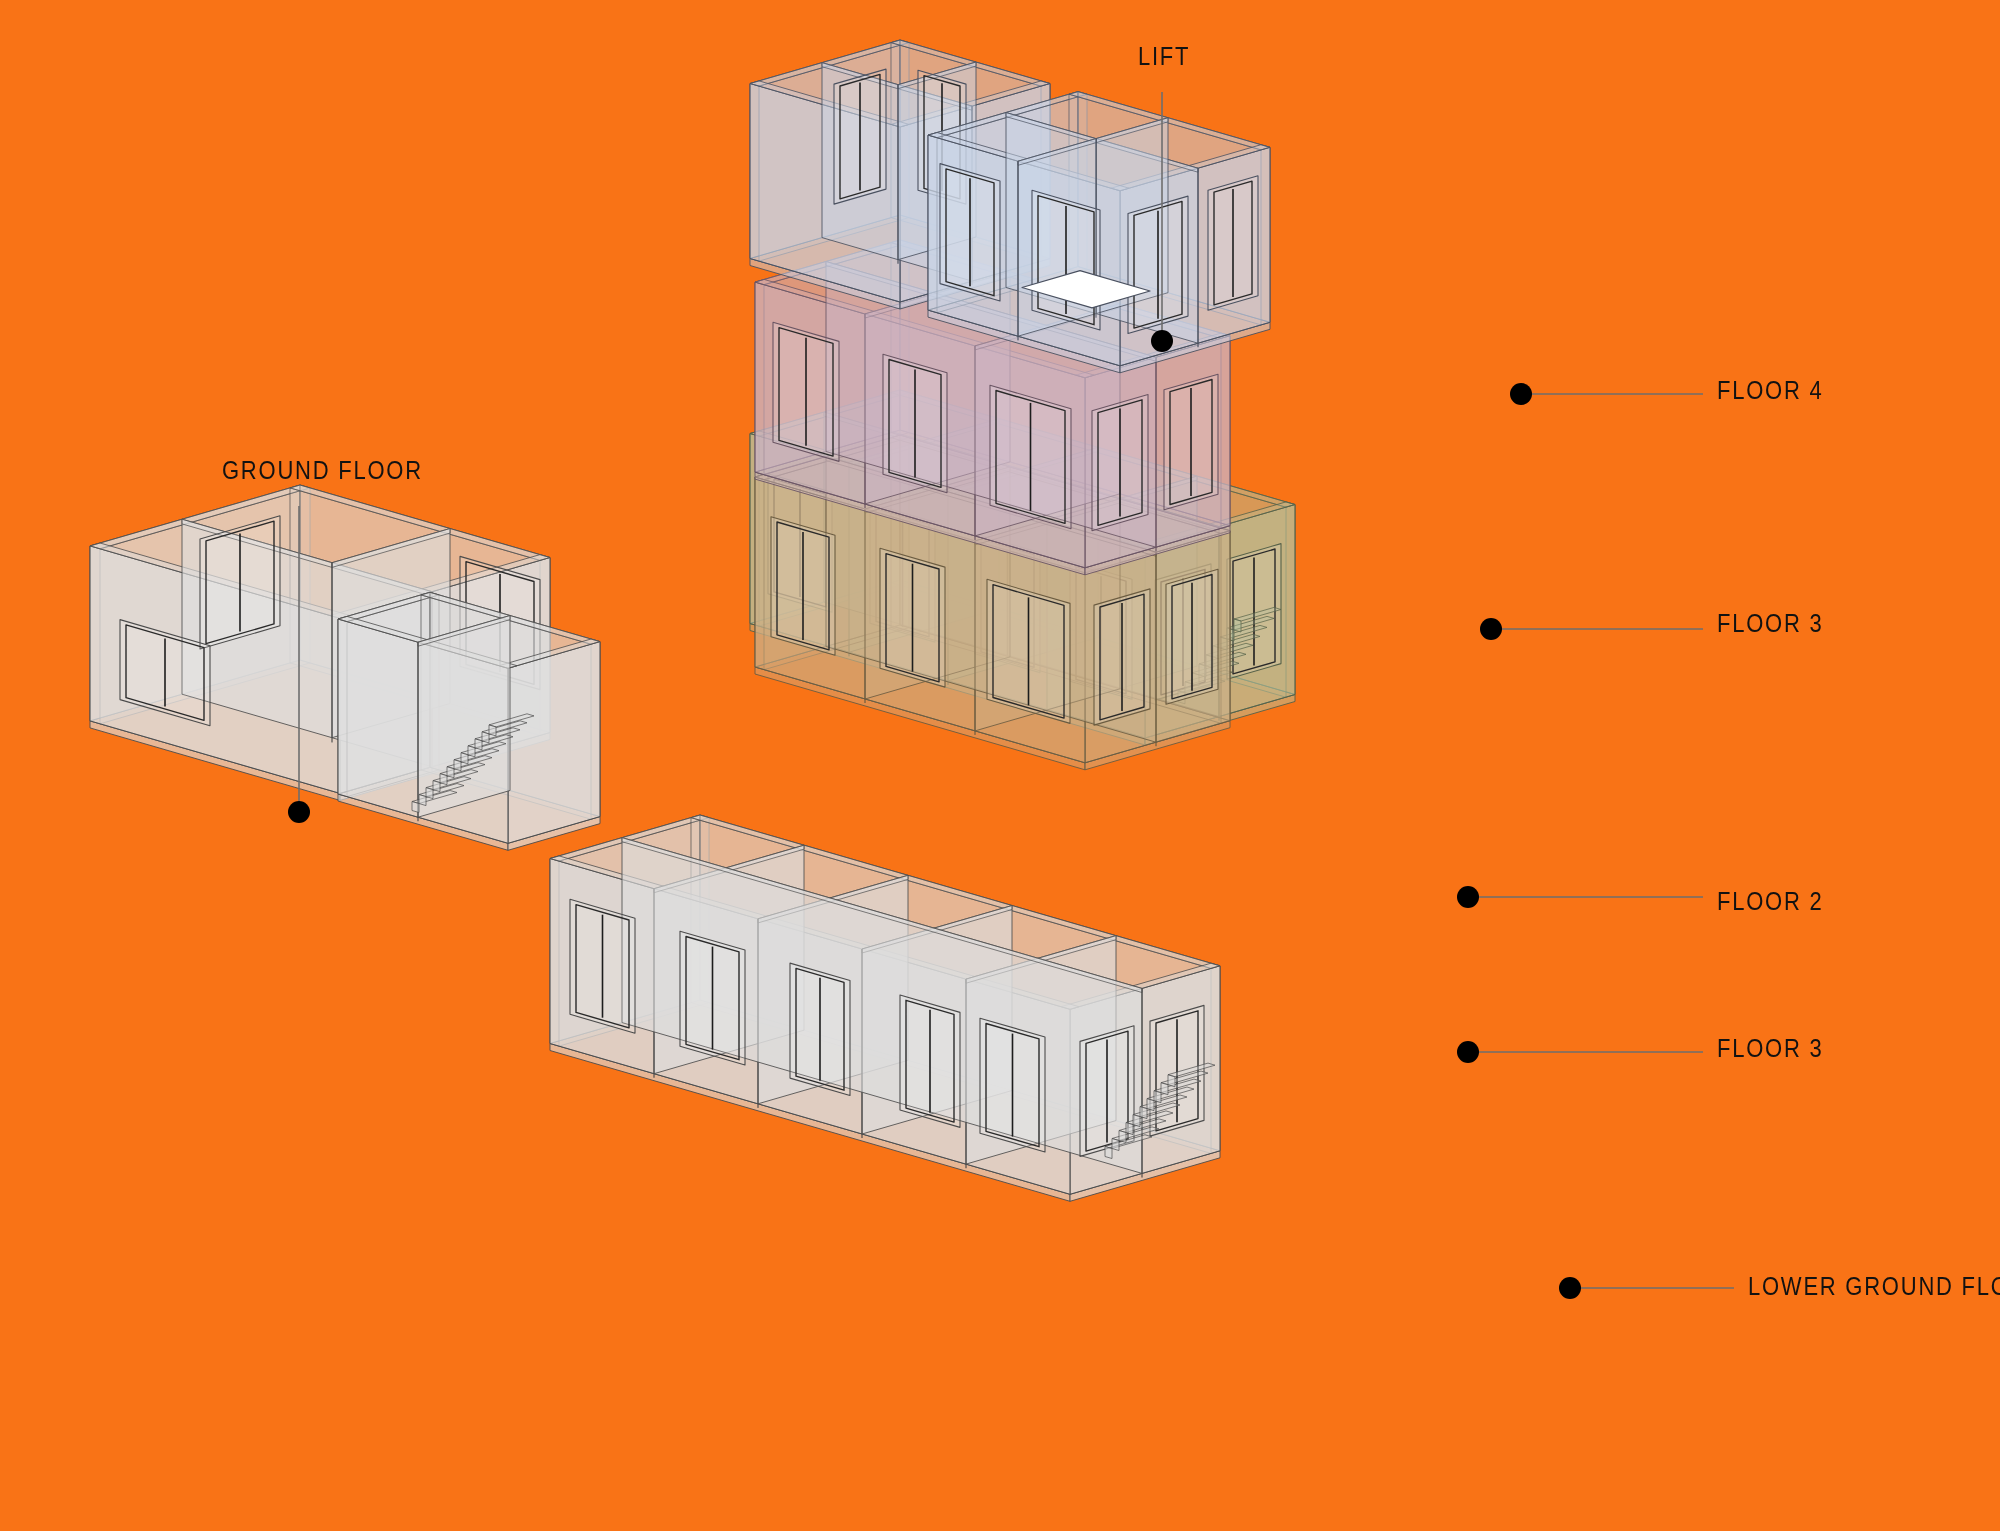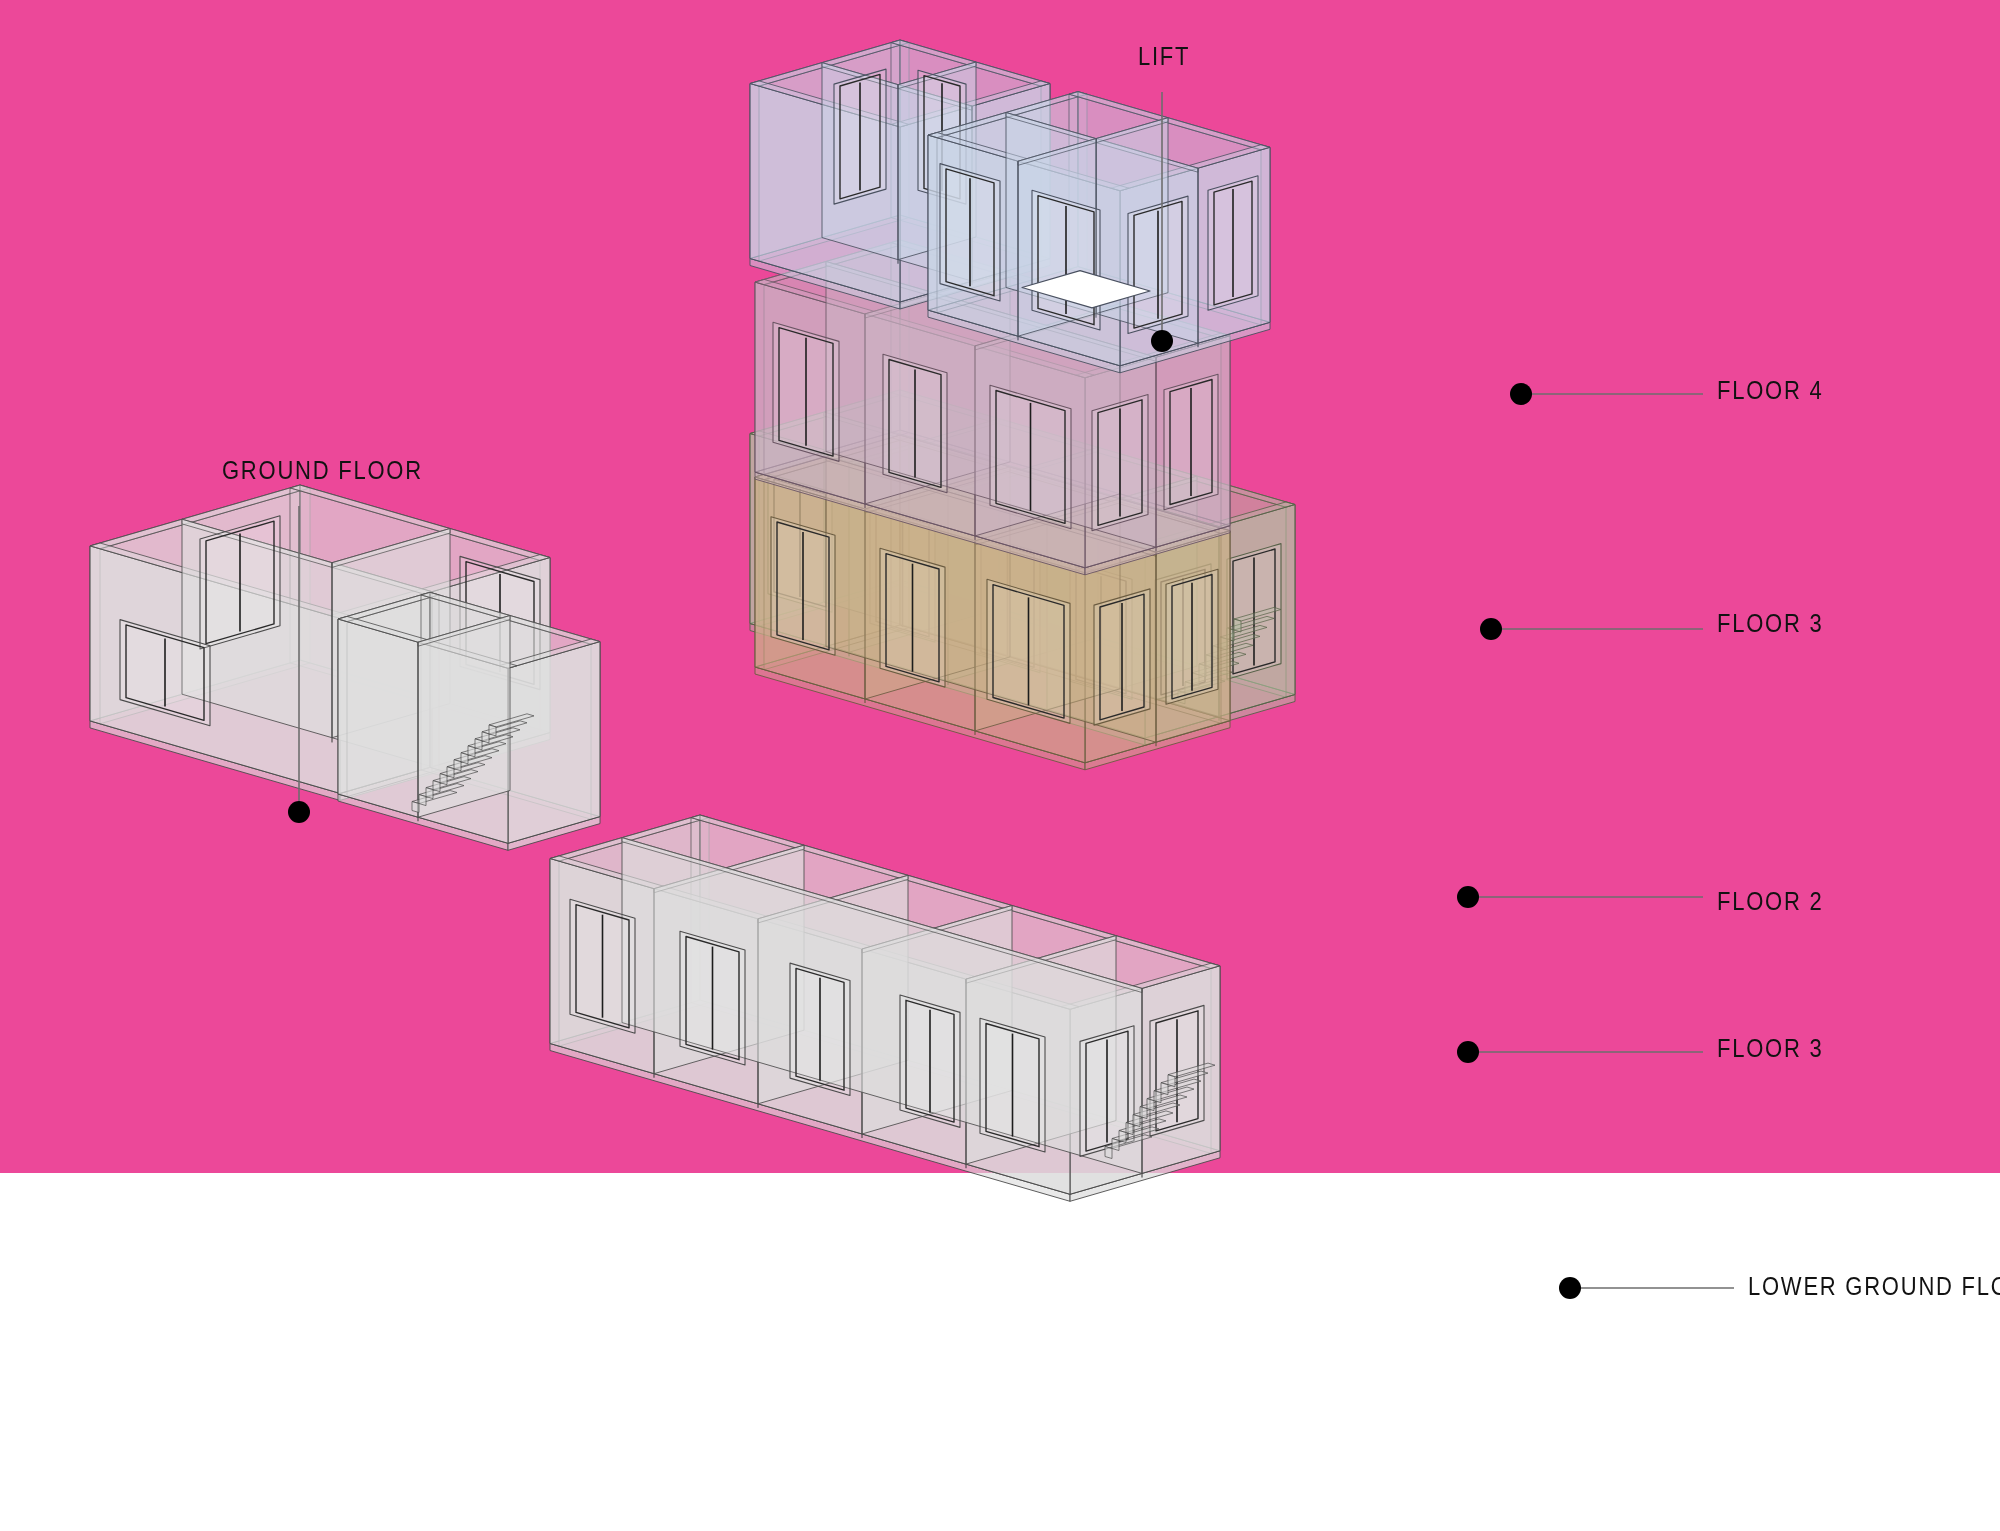--- a/index.html
+++ b/index.html
@@ -1,18 +1,18 @@
 <!DOCTYPE html>
 <html><head>
 <meta charset="utf-8">
 <style>
   html,body{margin:0;padding:0;background:#ffffff;}
   body{width:2000px;height:1531px;overflow:hidden;
        font-family:"Liberation Sans", sans-serif;}
-  #stage{position:relative;width:2000px;height:1173px;background:#ec4899;}
+  #stage{position:relative;width:2000px;height:1531px;background:#f97316;}
   svg#axo{position:absolute;inset:0;width:2000px;height:1531px;display:block;}
   .lbl{
     position:absolute;
     font-family:"Liberation Sans", sans-serif;
     font-size:25px;
     letter-spacing:2.0px;
     color:#121212;
     white-space:nowrap;
     font-weight:400;
     transform:scaleX(0.88);

